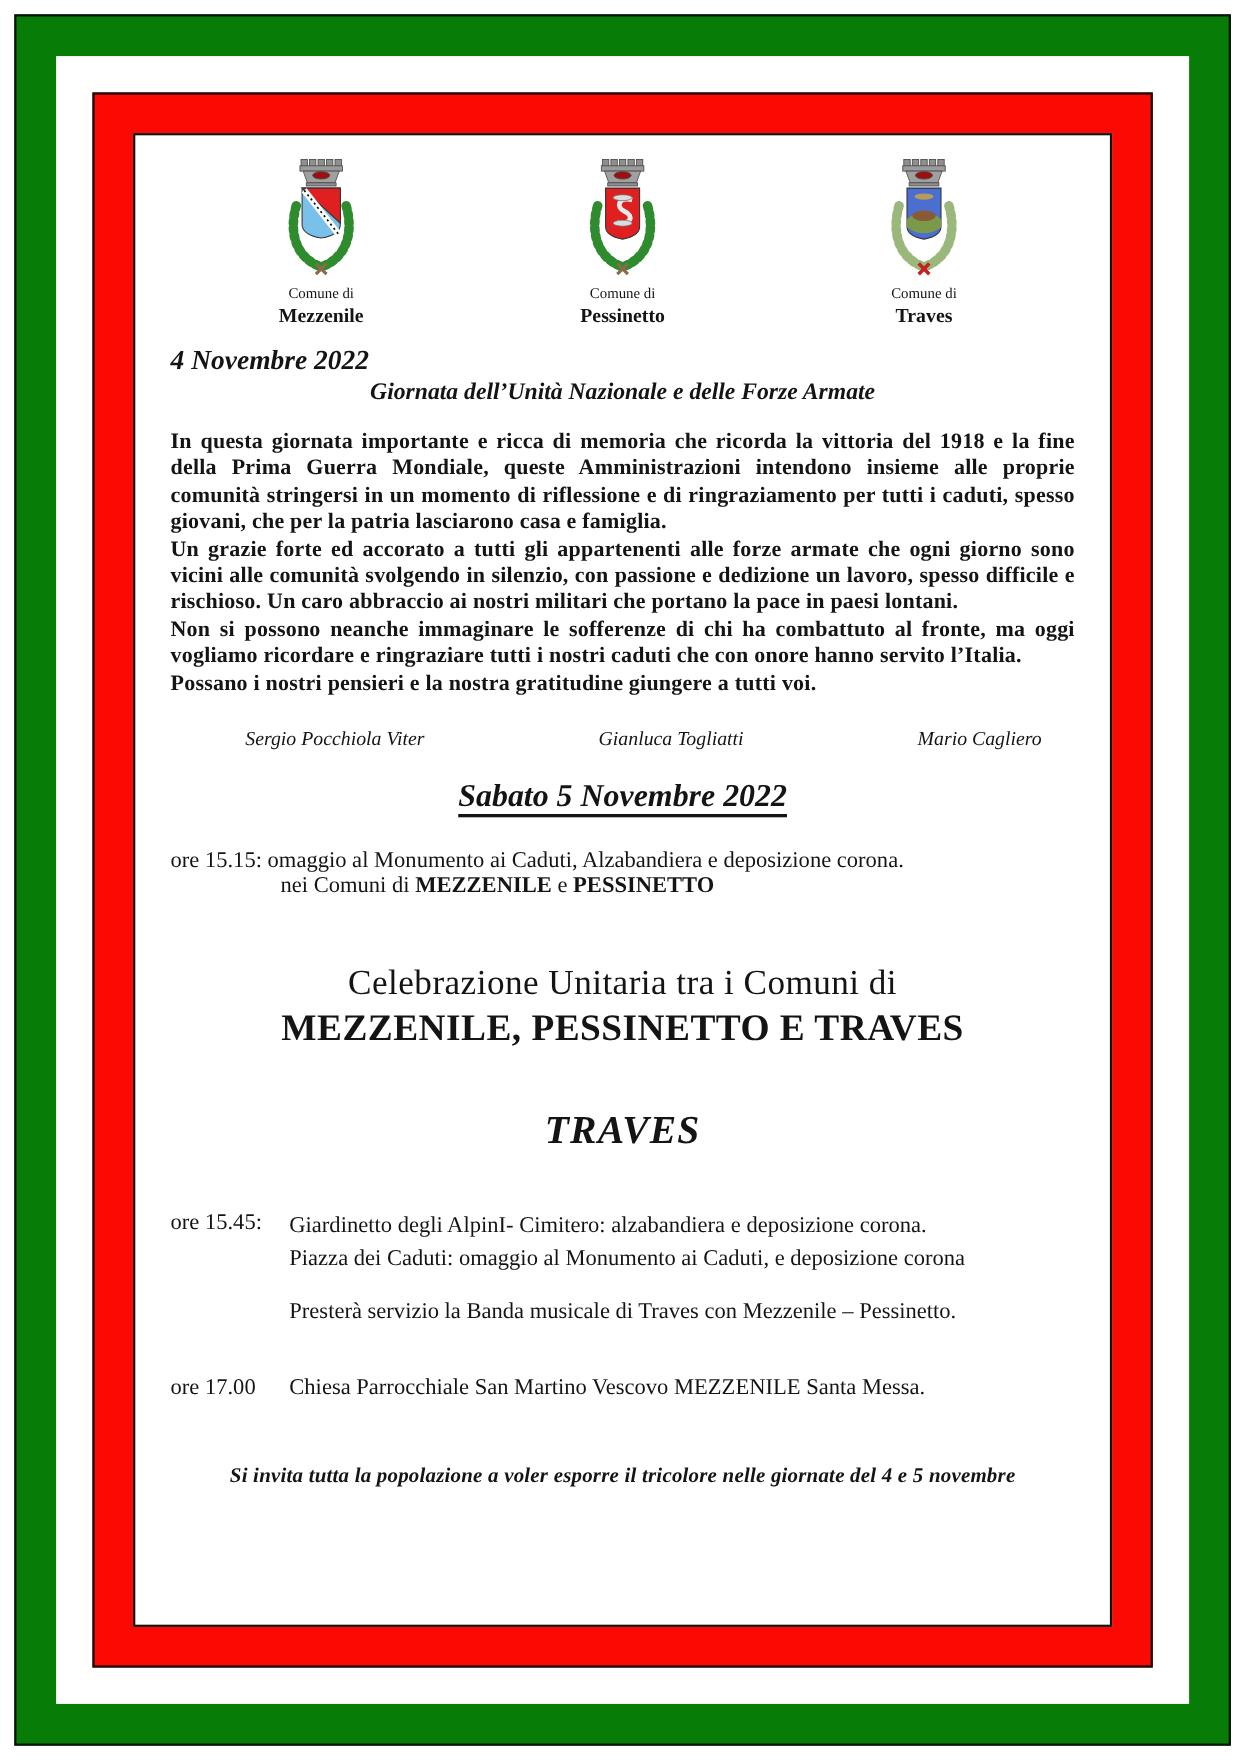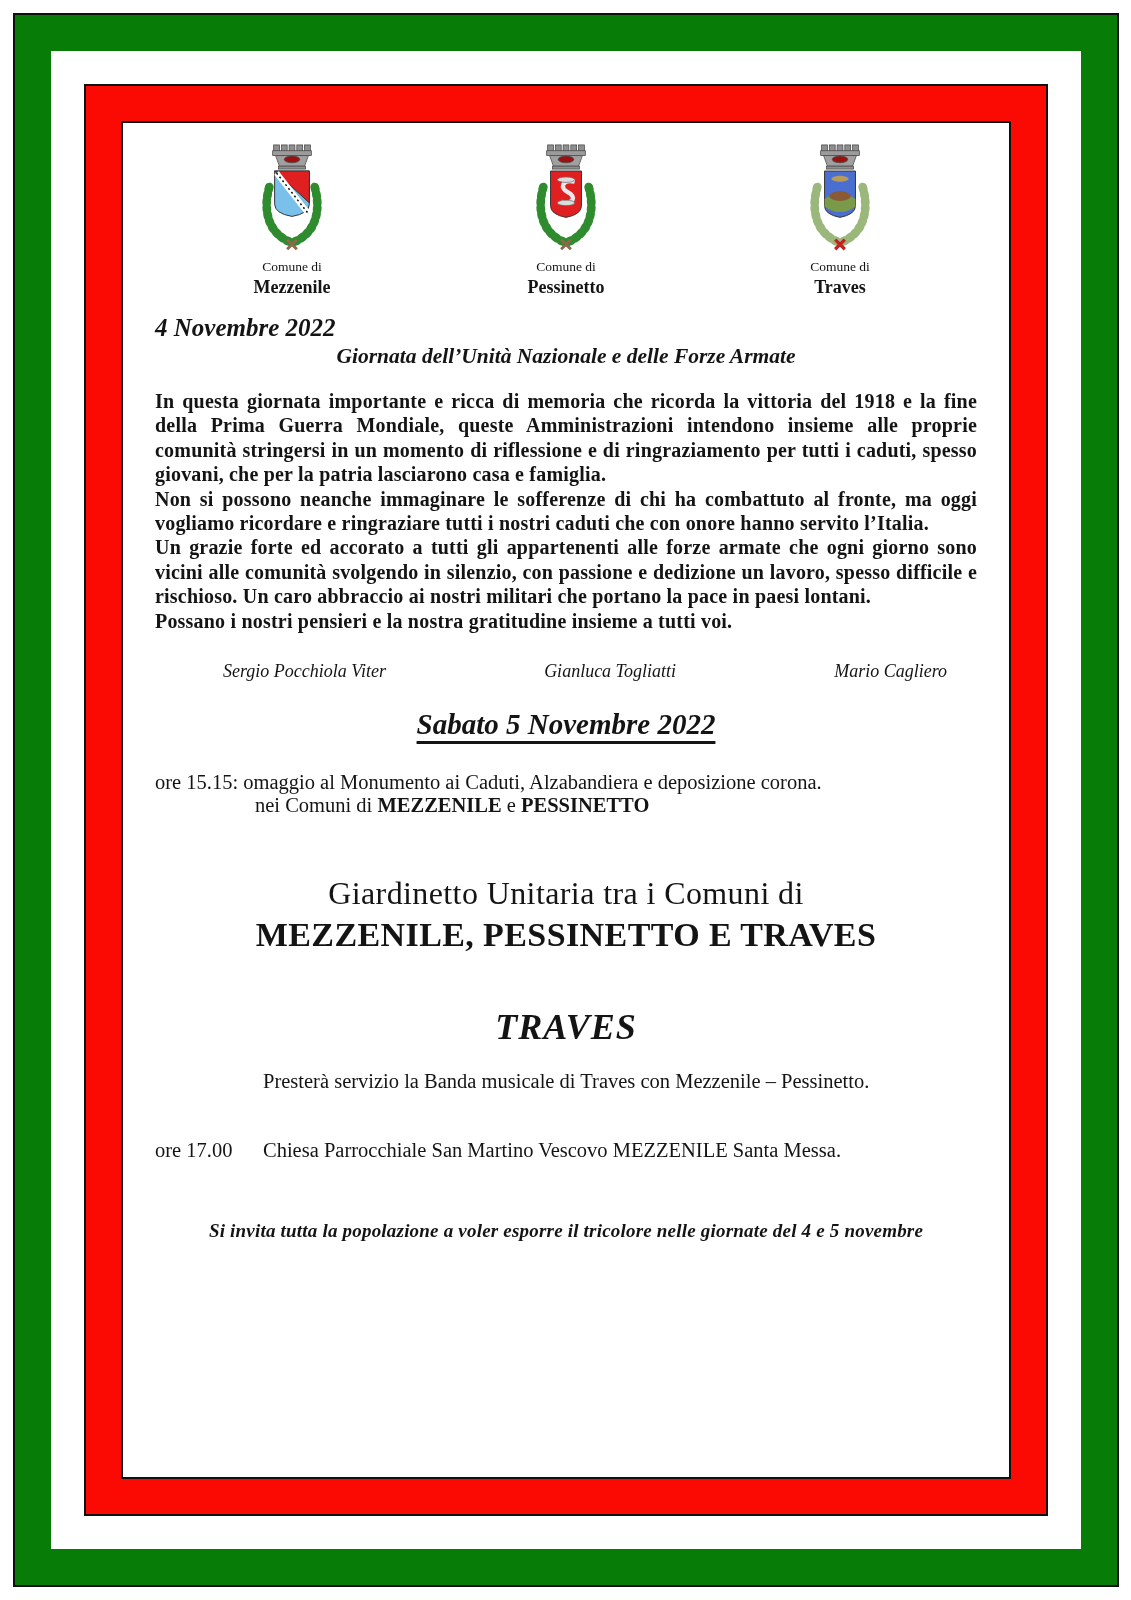--- a/index.html
+++ b/index.html
@@ -145,45 +145,54 @@
               <div class="crest-name">Traves</div>
             </div>
 
           </div>
 
           <div class="title">4 Novembre 2022</div>
           <div class="subtitle">Giornata dell’Unità Nazionale e delle Forze Armate</div>
 
           <div class="body-text">
             <p>In questa giornata importante e ricca di memoria che ricorda la vittoria del 1918 e la fine della Prima Guerra Mondiale, queste Amministrazioni intendono insieme alle proprie comunità stringersi in un momento di riflessione e di ringraziamento per tutti i caduti, spesso giovani, che per la patria lasciarono casa e famiglia.</p>
+            <p>Un grazie forte ed accorato a tutti gli appartenenti alle forze armate che ogni giorno sono vicini alle comunità svolgendo in silenzio, con passione e dedizione un lavoro, spesso difficile e rischioso. Un caro abbraccio ai nostri militari che portano la pace in paesi lontani.</p>
             <p>Non si possono neanche immaginare le sofferenze di chi ha combattuto al fronte, ma oggi vogliamo ricordare e ringraziare tutti i nostri caduti che con onore hanno servito l’Italia.</p>
-            <p>Un grazie forte ed accorato a tutti gli appartenenti alle forze armate che ogni giorno sono vicini alle comunità svolgendo in silenzio, con passione e dedizione un lavoro, spesso difficile e rischioso. Un caro abbraccio ai nostri militari che portano la pace in paesi lontani.</p>
-            <p>Possano i nostri pensieri e la nostra gratitudine insieme a tutti voi.</p>
+            <p>Possano i nostri pensieri e la nostra gratitudine giungere a tutti voi.</p>
           </div>
 
           <div class="signatures">
             <span>Sergio Pocchiola Viter</span>
             <span>Gianluca Togliatti</span>
             <span>Mario Cagliero</span>
           </div>
 
           <div class="sabato">Sabato 5 Novembre 2022</div>
 
           <div class="sched">
             <div>ore 15.15: omaggio al Monumento ai Caduti, Alzabandiera e deposizione corona.</div>
             <div class="sched-indent"><span>nei Comuni di </span><span class="b">MEZZENILE</span><span> e </span><span class="b">PESSINETTO</span></div>
           </div>
 
           <div class="celebration">
-            <div class="celebration-l1">Giardinetto Unitaria tra i Comuni di</div>
+            <div class="celebration-l1">Celebrazione Unitaria tra i Comuni di</div>
             <div class="celebration-l2">MEZZENILE, PESSINETTO E TRAVES</div>
           </div>
 
           <div class="location-heading">TRAVES</div>
 
+          <div class="sched sched-1545">
+            <div class="sched-row">
+              <span class="sched-time">ore 15.45:</span>
+              <span class="sched-lines">
+                <span>Giardinetto degli AlpinI- Cimitero: alzabandiera e deposizione corona.</span><br>
+                <span>Piazza dei Caduti: omaggio al Monumento ai Caduti, e deposizione corona</span>
+              </span>
+            </div>
+          </div>
 
           <div class="band-note">Presterà servizio la Banda musicale di Traves con Mezzenile – Pessinetto.</div>
 
           <div class="sched sched-1700">
             <div class="sched-row">
               <span class="sched-time">ore 17.00</span>
               <span>Chiesa Parrocchiale San Martino Vescovo MEZZENILE Santa Messa.</span>
             </div>
           </div>
 

